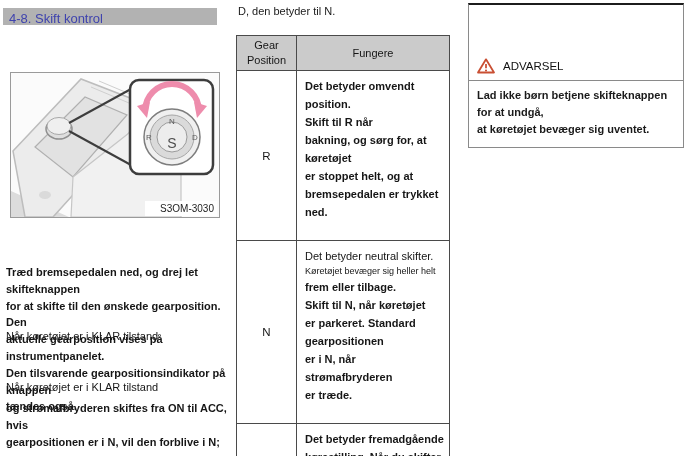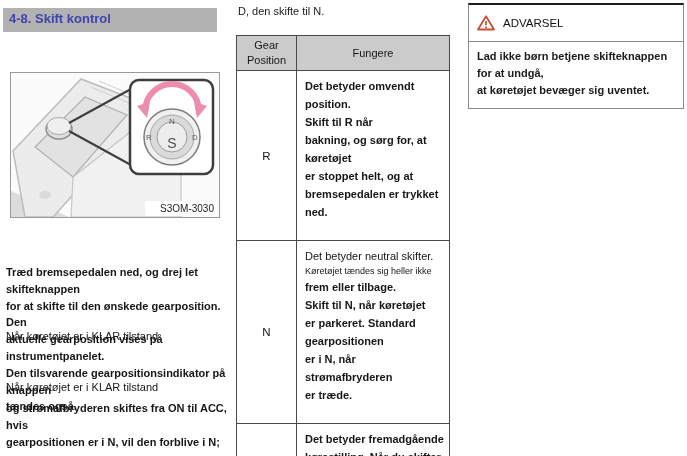--- a/index.html
+++ b/index.html
@@ -5,22 +5,22 @@
   * { margin:0; padding:0; box-sizing:border-box; }
   html,body { background:#fff; }
   body { font-family:"Liberation Sans", sans-serif; color:#1a1a1a; }
   #page {
     position:relative; width:687px; height:456px; background:#fff; overflow:hidden;
   }
   .preline { white-space:pre-line;font-weight:bold; }
 
   
   #header-bar {
-    position:absolute; left:3px; top:8px; width:214px; height:24px;
-    background:#b2b2b2; color:#3f43ae; font-size:13px; font-weight:bold;
+    position:absolute; left:3px; top:8px; width:214px; height:17px;
+    background:#b2b2b2; color:#3f43ae; font-size:13px; font-weight:normal;
     line-height:21px; padding-left:6px;
   }
   #section-title {
     position:absolute; left:3px; top:38px; display:flex; align-items:center;
   }
   #section-bullet { width:10px; height:21px; background:#343c8c; }
   #section-label { margin-left:7px; font-size:14px; font-weight:bold; color:#101010; }
 
   #illustration {
     position:absolute; left:10px; top:72px; width:210px; height:146px;
@@ -53,22 +53,23 @@
   #row-r  { height:108px; }
   #row-n  { height:124px; }
   #row-d  { height:75px; }
 
   
   #warning-box {
     position:absolute; left:468px; top:3px; width:216px;
     border:1px solid #8a8a8a; border-top:2px solid #1c1c1c; background:#fff;
   }
   #warning-header {
-    height:37px; border-bottom:1px solid #8a8a8a; display:flex; align-items:center;
+    height:29px; border-bottom:1px solid #8a8a8a; display:flex; align-items:center;
     padding-left:8px;
+    margin-top:47px;
   }
   #warning-title { margin-left:8px; font-size:11.5px; color:#111; }
   #warning-body { padding:6px 8px 9px 8px; font-size:11px; line-height:17px; }
 </style>
 </head>
 <body>
 
 <div id="page">
 
   <div id="header-bar">
@@ -116,21 +117,21 @@
 for at skifte til den ønskede gearposition. Den
 aktuelle gearposition vises på instrumentpanelet.
 Den tilsvarende gearpositionsindikator på knappen
 tændes også.</div>
   <div id="para2-head" class="body-text">Når køretøjet er i KLAR tilstand</div>
   <div id="para3-head" class="body-text">Når køretøjet er i KLAR tilstand</div>
   <div id="para3-body" class="body-text preline">og strømafbryderen skiftes fra ON til ACC, hvis
 gearpositionen er i N, vil den forblive i N; Hvis
 gearpositionen er i R eller 70</div>
 
-  <div id="continuation">D, den skifte til N.</div>
+  <div id="continuation">D, den betyder til N.</div>
 
   <table id="gear-table">
     <colgroup>
         <col style="width:60px">
         <col style="width:153px">
       </colgroup>
     <tbody>
         <tr>
       <th>Gear
 Position</th>
@@ -142,21 +143,21 @@
 Skift til R når
 bakning, og sørg for, at køretøjet
 er stoppet helt, og at
 bremsepedalen er trykket
 ned.</td>
     </tr>
     <tr id="row-n">
       <td class="gear-cell">N</td>
       <td class="fungere-cell">
         <span class="seg">Det betyder neutral skifter.</span>
-        <span class="small-line">Køretøjet tændes sig heller ikke</span>
+        <span class="small-line">Køretøjet bevæger sig heller helt</span>
         <span class="seg preline">frem eller tilbage.
 Skift til N, når køretøjet
 er parkeret. Standard gearpositionen
 er i N, når strømafbryderen
 er træde.</span>
       </td>
     </tr>
     <tr id="row-d">
       <td class="gear-cell">D</td>
       <td class="fungere-cell preline">Det betyder fremadgående

